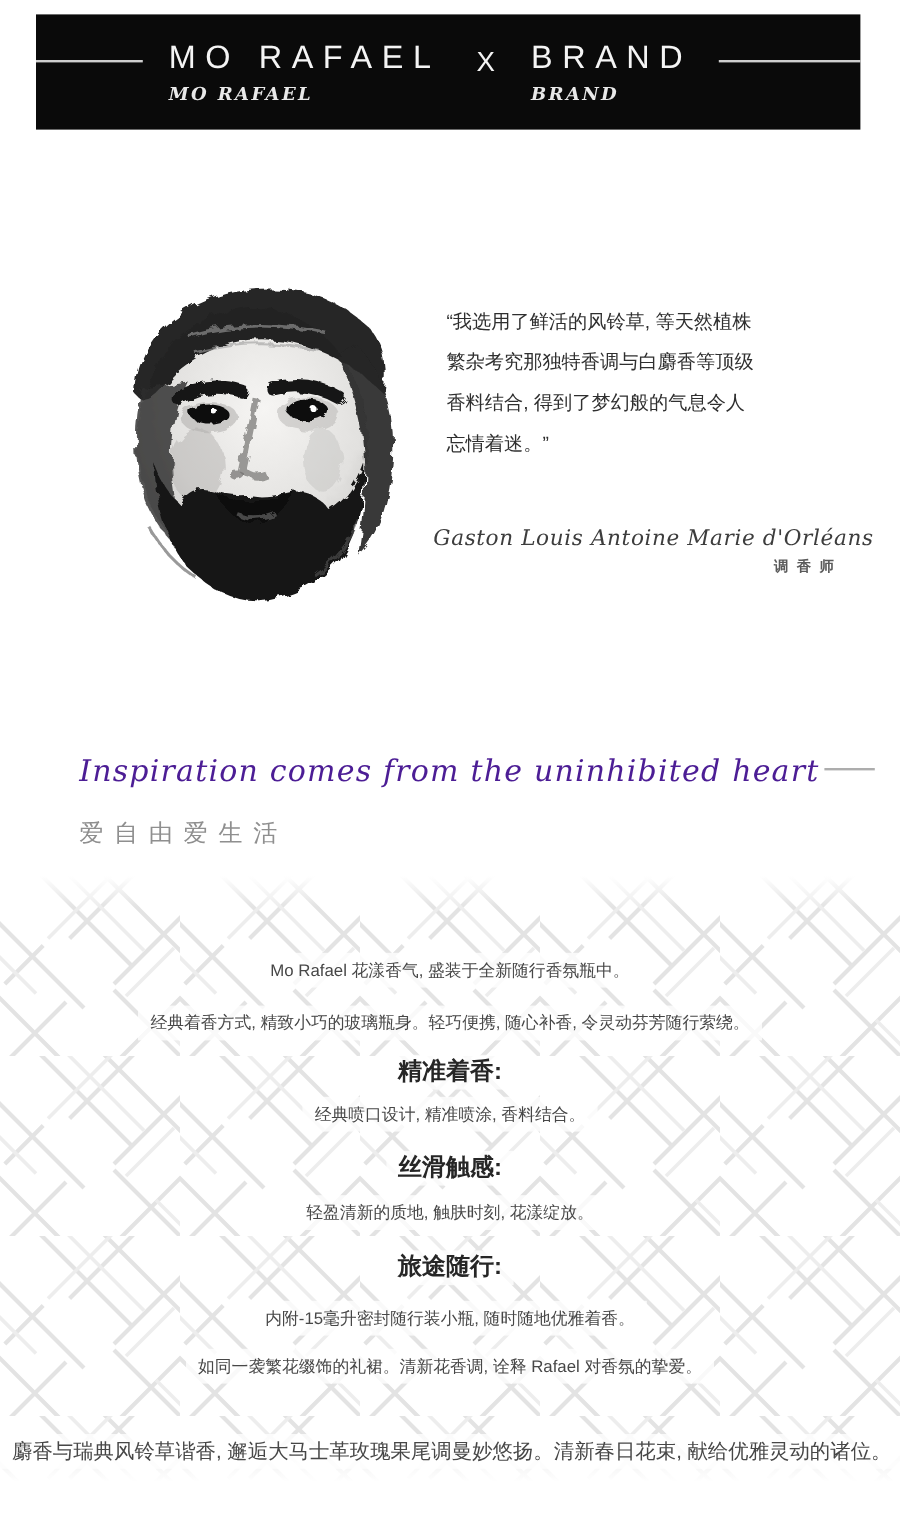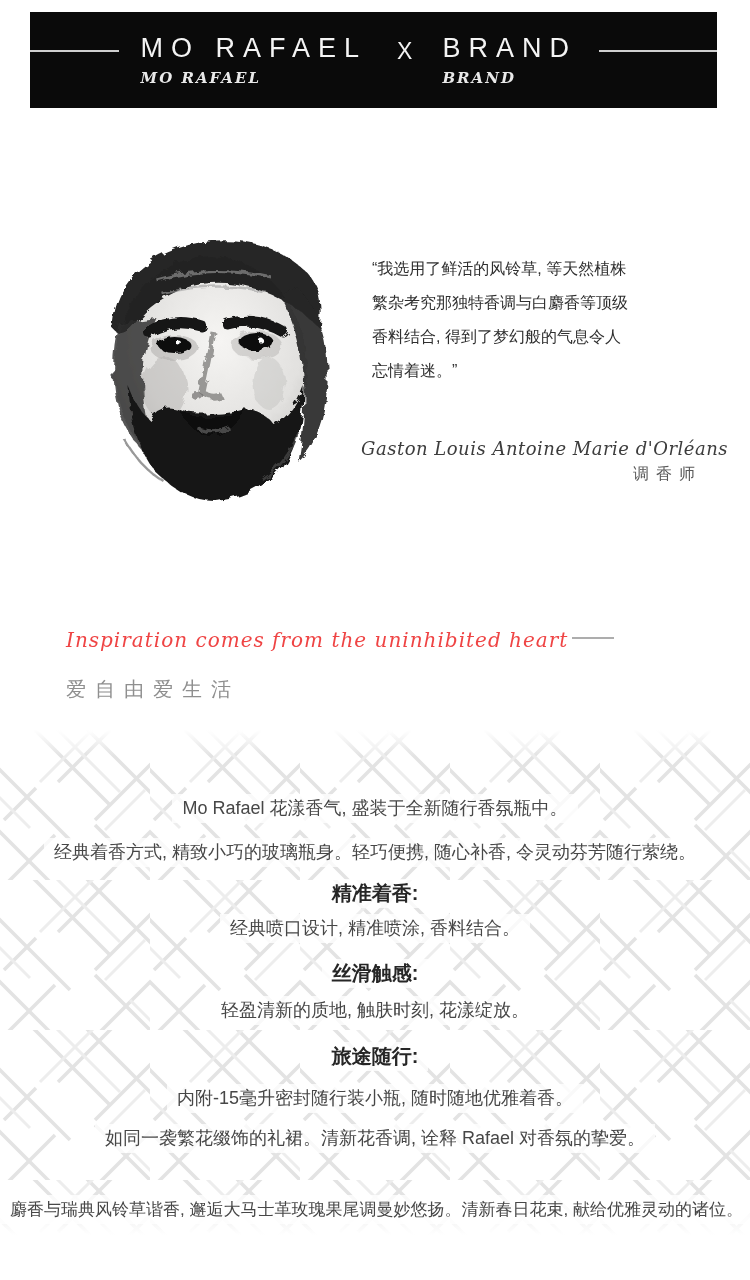--- a/index.html
+++ b/index.html
@@ -34,39 +34,39 @@
   }
   .quote span{display:block;white-space:nowrap;}
   .signature-wrap{position:absolute;left:380px;top:438px;width:348px;text-align:right;}
   .signature-row{display:flex;align-items:center;justify-content:flex-end;}
   .signature-dash{width:50px;height:2px;background:#b9b9b9;margin-right:12px;}
   .signature-name{
     font-family:"DejaVu Serif","Liberation Serif",serif;font-style:italic;
     color:#3d3d3d;font-size:18px;white-space:nowrap;letter-spacing:0.5px;
   }
   .signature-title{
-    color:#5a5a5a;font-size:16px;letter-spacing:7px;margin-top:5px;padding-right:26px;
+    color:#5a5a5a;font-size:12px;letter-spacing:7px;margin-top:5px;padding-right:26px;font-weight:bold;
   }
   
   .inspiration{position:absolute;left:66px;top:628px;}
   .insp-row{display:flex;align-items:center;}
   .insp-script{
     font-family:"DejaVu Serif","Liberation Serif",serif;font-style:italic;
-    color:#ef4444;font-size:20px;letter-spacing:1px;white-space:nowrap;
+    color:#4c1d95;font-size:25px;letter-spacing:1px;white-space:nowrap;
   }
   .insp-tail{width:42px;height:2px;background:#adadad;margin-left:4px;transform:translateY(-2px);}
   .insp-cn1{color:#8f8f8f;font-size:20px;letter-spacing:9px;margin-top:24px;font-weight:500;}
   .insp-cn2{color:#8f8f8f;font-size:20px;letter-spacing:7px;margin-top:8px;font-weight:500;}
   
   .detail{position:absolute;left:0;top:730px;width:750px;height:505px;}
   .detail svg.pattern{position:absolute;left:0;top:0;}
   .dline{position:absolute;left:0;right:0;text-align:center;}
   .dline > span{
     display:inline-block;background:rgba(255,255,255,0.78);padding:2px 10px;
-    color:#474747;font-size:18px;line-height:25px;white-space:nowrap;
+    color:#474747;font-size:14px;line-height:25px;white-space:nowrap;
   }
   .dline.heading > span{color:#262626;font-size:20px;font-weight:bold;}
   .dline.small > span{font-size:17px;}
   .t-intro1{top:64px;} .t-intro2{top:108px;}
   .t-h0{top:149px;} .t-b0{top:184px;}
   .t-h1{top:229px;} .t-b1{top:266px;}
   .t-h2{top:312px;} .t-b2{top:354px;}
   .t-outro1{top:394px;} .t-outro2{top:434px;margin-top:31px;}
 </style>
 </head>

